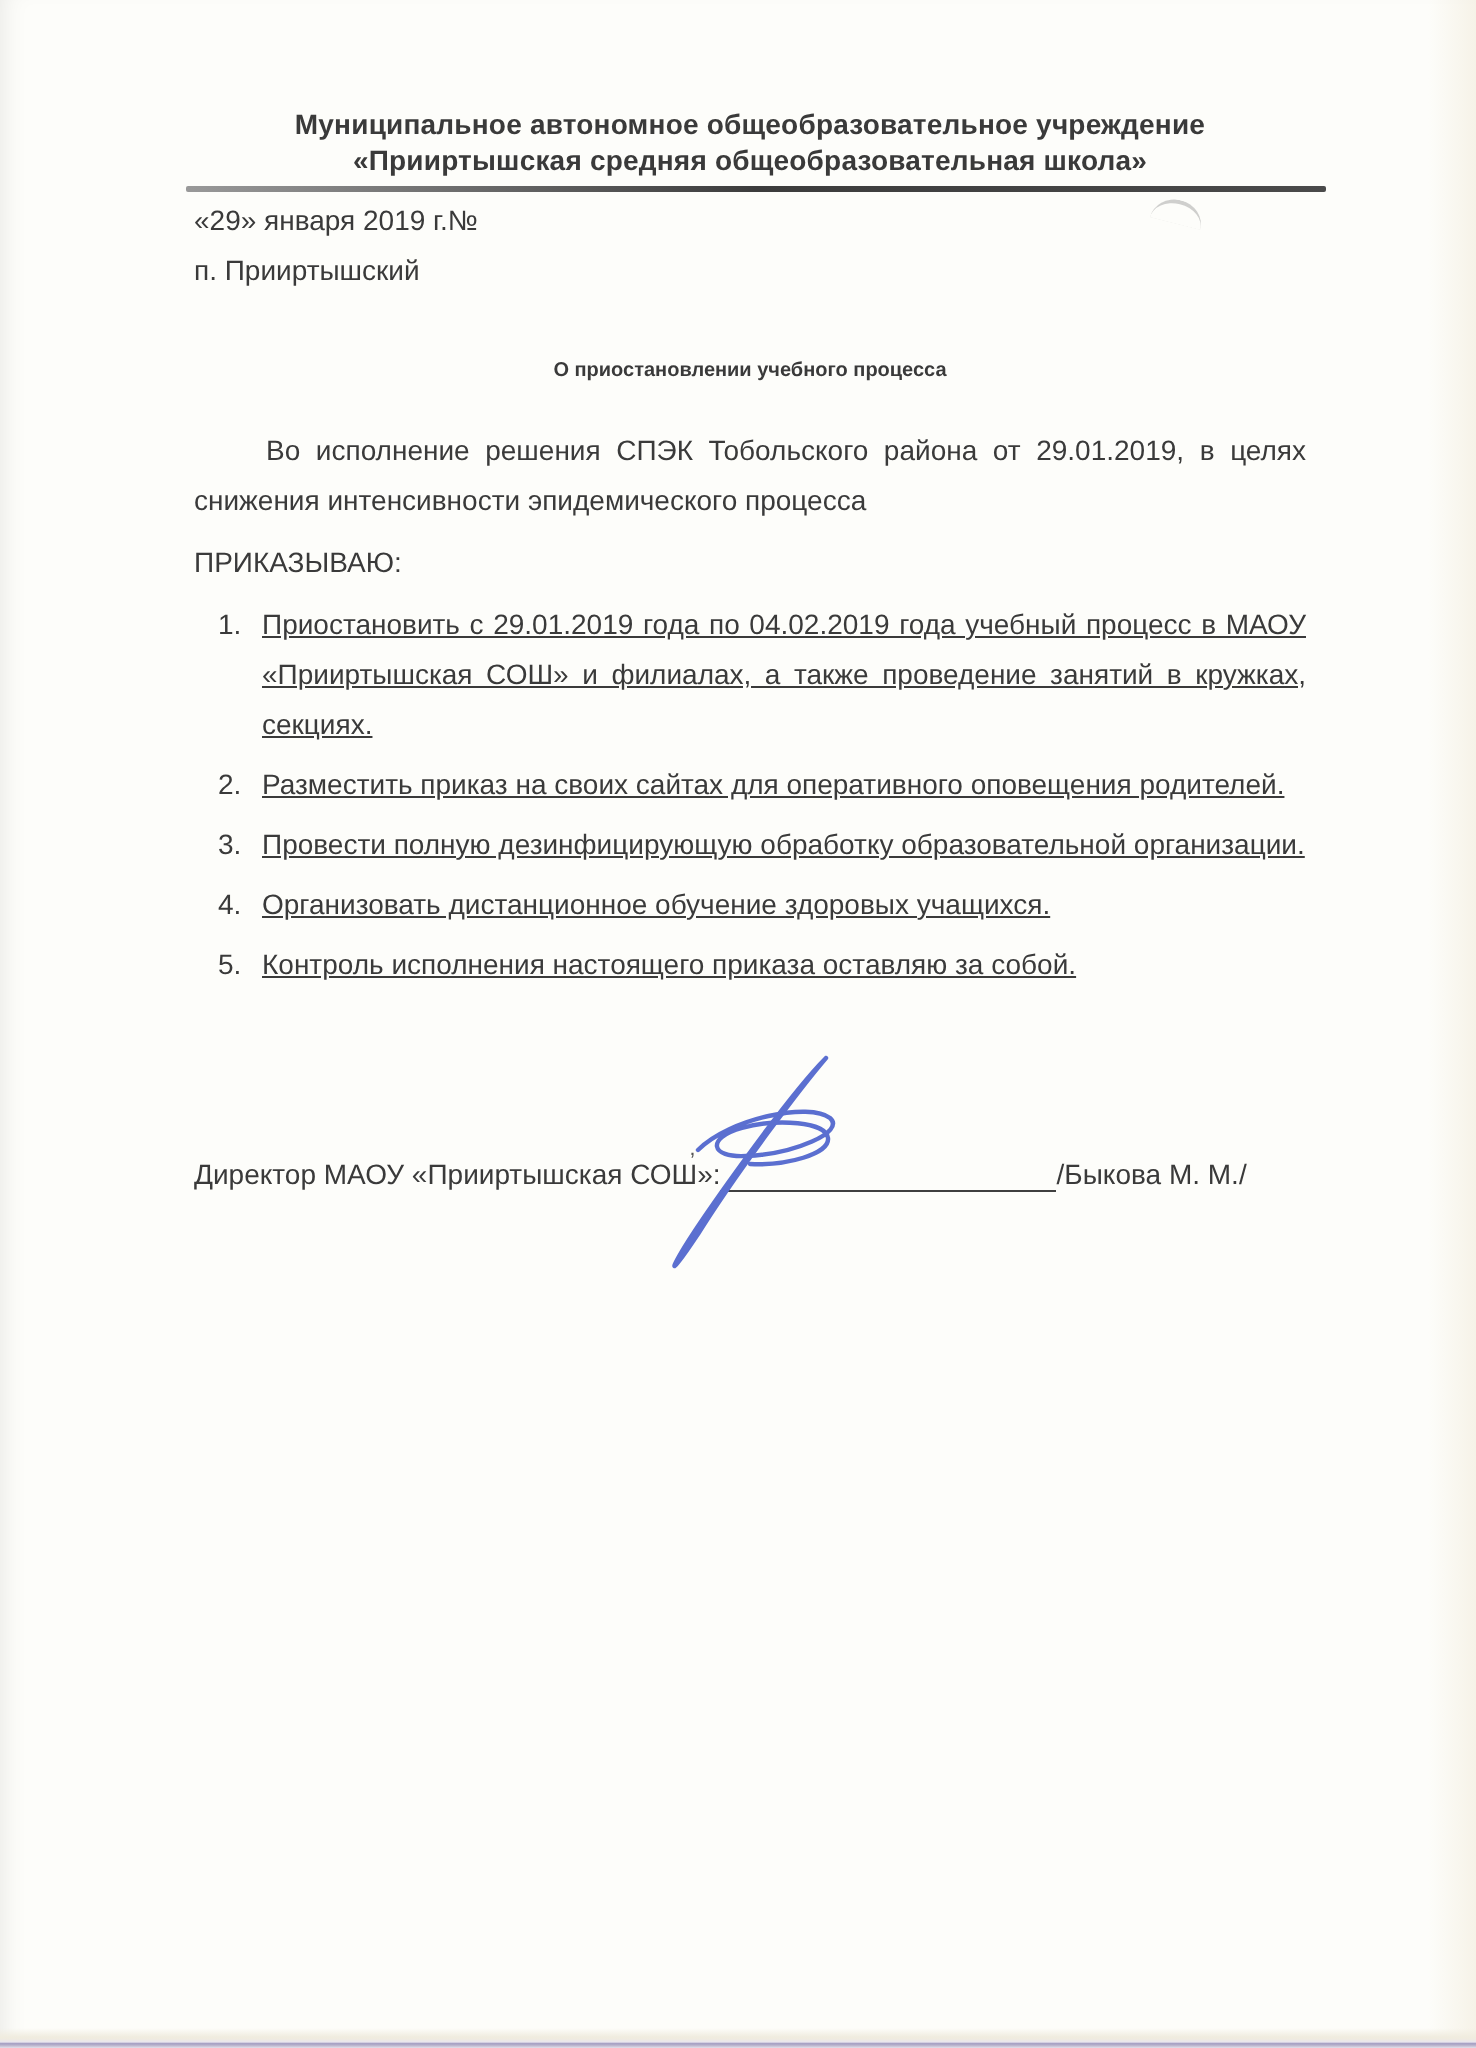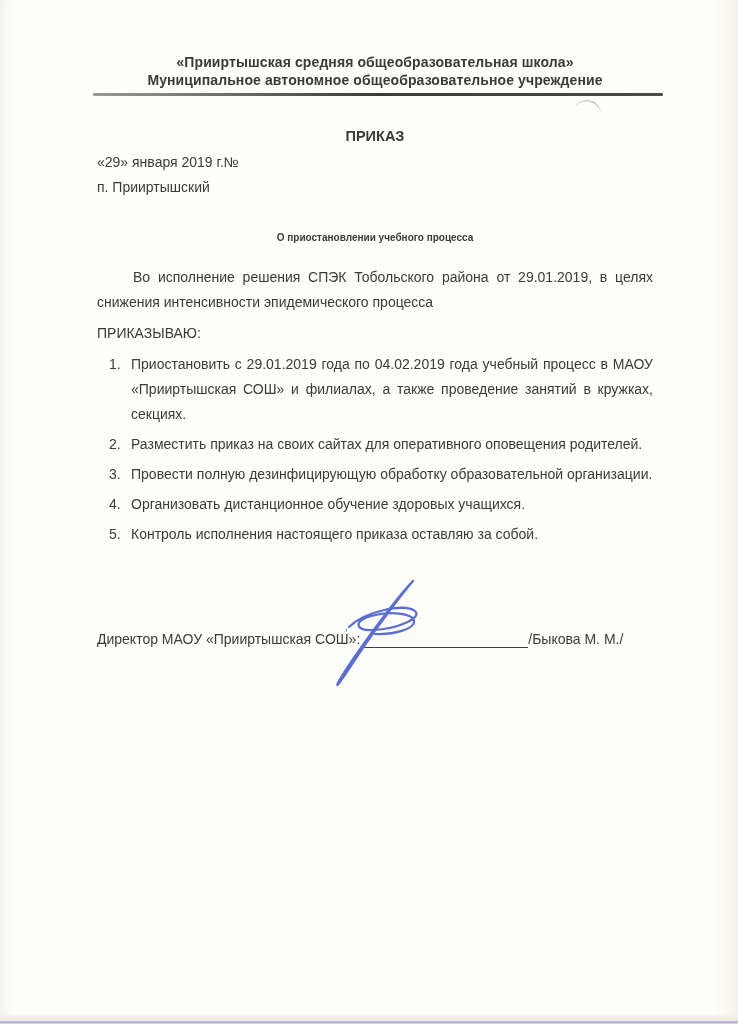--- a/index.html
+++ b/index.html
@@ -107,20 +107,21 @@
     display: flex;
     padding-left: 12px;
     margin-top: 5px;
     line-height: 25px;
   }
   .item-num {
     flex: 0 0 22px;
   }
   .item-text {
     flex: 1;
+    text-decoration: underline;
   }
   .item-text.justified {
     text-align: justify;
   }
   .signature-row {
     position: relative;
     margin-top: 80px;
     display: flex;
     align-items: center;
     white-space: nowrap;
@@ -147,26 +148,25 @@
   }
 </style>
 </head>
 <body>
 
 <div class="sheet">
 
   <div class="content">
 
     <div class="org-header">
+      <div>Муниципальное автономное общеобразовательное учреждение</div>
       <div>«Прииртышская средняя общеобразовательная школа»</div>
-      <div>Муниципальное автономное общеобразовательное учреждение</div>
     </div>
     <div class="header-rule"></div>
 
-    <div class="doc-type">ПРИКАЗ</div>
 
     <div class="date-row">
       <span>«29» января  2019 г.</span>
       <span class="doc-number">№</span>
     </div>
 
     <div class="settlement">п. Прииртышский</div>
 
     <div class="subject">О приостановлении учебного процесса</div>
 

